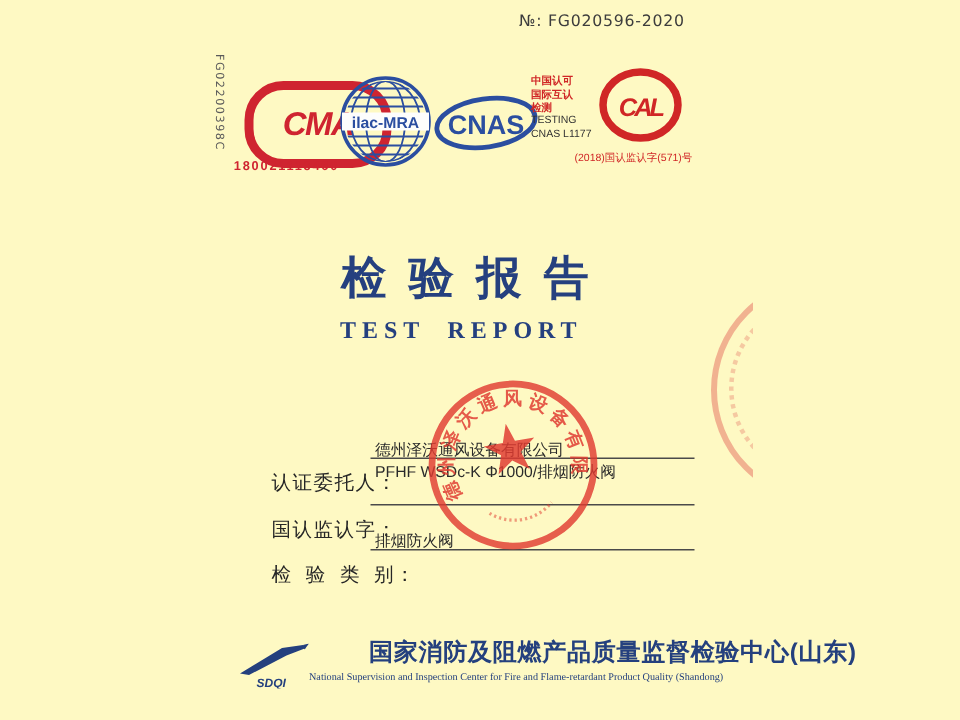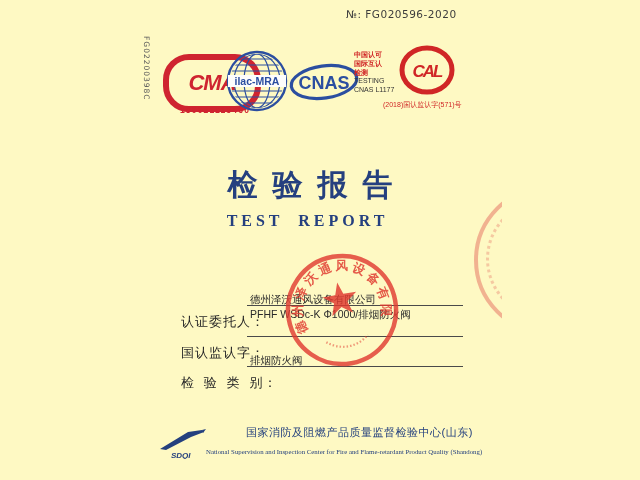--- a/index.html
+++ b/index.html
@@ -14,41 +14,41 @@
           font-family:"DejaVu Sans", sans-serif;}
 
   
   .sidecode{left:142px;top:36px;writing-mode:vertical-rl;text-orientation:sideways;
             font-size:7.5px;color:#5a5a5a;letter-spacing:1px;font-family:"DejaVu Sans", sans-serif;}
 
   
   .cma-ring{left:163px;top:54px;width:86px;height:46px;border:6px solid #cf2430;
             border-radius:26px;display:flex;align-items:center;justify-content:center;}
   .cma-text{font-size:22px;font-weight:900;font-style:italic;color:#cf2430;letter-spacing:-1px;}
-  .cma-number{left:162px;top:105px;width:106px;text-align:center;font-size:8.5px;
+  .cma-number{left:138px;top:105px;width:106px;text-align:center;font-size:8.5px;
               font-weight:bold;color:#cf2430;letter-spacing:1.2px;}
   .cnas-lines{left:354px;top:51px;font-size:7px;line-height:8.8px;}
   .cnas-lines .red{color:#d02626;font-weight:bold;}
   .cnas-lines .dark{color:#333;}
   .cal-caption{left:383px;top:100px;font-size:7px;color:#d02626;white-space:nowrap;}
 
   
   .title-cn{left:0;top:165px;width:620px;text-align:center;font-size:30px;font-weight:bold;
             color:#25407f;letter-spacing:15px;text-indent:15px;}
   .title-en{left:0;top:212px;width:615px;text-align:center;font-size:16px;font-weight:bold;
             color:#25407f;letter-spacing:4px;word-spacing:7px;
             font-family:"Liberation Serif", serif;}
 
   
   .field-label{left:181px;font-size:13px;color:#262626;letter-spacing:1px;white-space:nowrap;margin-top:21px;}
   .field-value{left:250px;font-size:10.5px;color:#2a2a2a;white-space:nowrap;}
   .field-line{left:247px;width:216px;height:0;border-bottom:1px solid #4a4a4a;}
 
   
-  .footer-cn{left:212px;top:425px;font-size:11px;font-weight:normal;color:#24407e;
+  .footer-cn{left:212px;top:425px;font-size:16px;font-weight:bold;color:#24407e;
              letter-spacing:.5px;white-space:nowrap;padding-left:34px;}
   .footer-en{left:206px;top:448px;font-size:6.8px;color:#24407e;white-space:nowrap;
              font-family:"Liberation Serif", serif;}
 
   
   .stamp{left:283px;top:251px;width:118px;height:118px;transform:rotate(-10deg);opacity:.92;}
 
   
   .ghost-wrap{left:472px;top:183px;width:30px;height:152px;overflow:hidden;filter:blur(.5px);}
   .ghost-ring{position:absolute;left:2px;top:2px;width:142px;height:142px;border-radius:50%;

